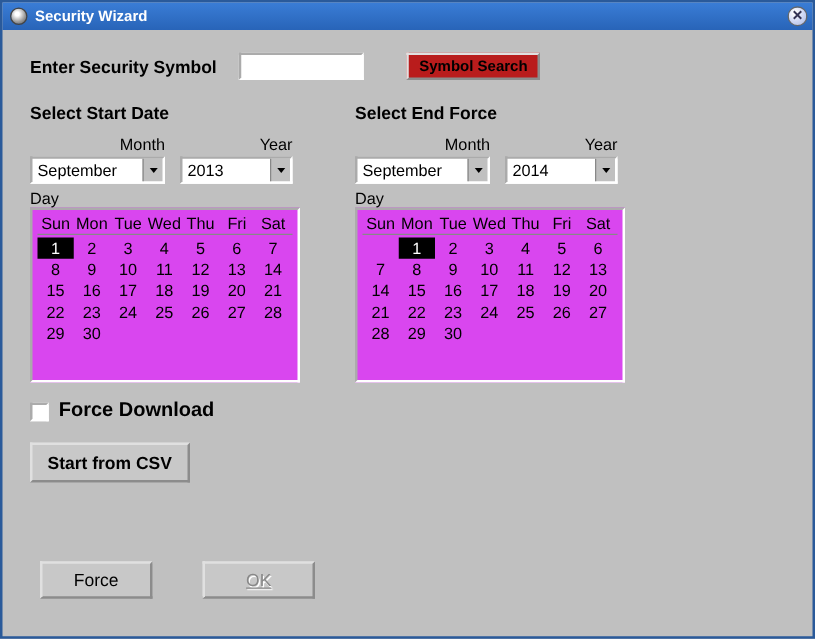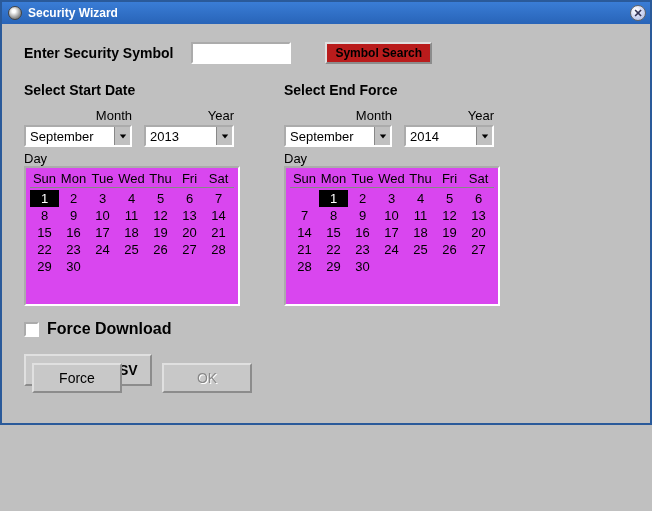--- a/index.html
+++ b/index.html
@@ -8,21 +8,21 @@
     padding: 0;
     background: #c0c0c0;
     font-family: Arial, sans-serif;
     font-size: 12px;
     width: 652px;
     height: 511px;
     position: relative;
   }
   .window {
     width: 652px;
-    height: 425px;
+    height: 511px;
     border: 2px solid #2a5a9a;
     background: #c0c0c0;
     position: relative;
   }
   .titlebar {
     height: 22px;
     background: linear-gradient(to bottom, #3a7dd6 0%, #2864b8 100%);
     color: #fff;
     display: flex;
     align-items: center;
@@ -199,20 +199,21 @@
     border: 2px outset #e0e0e0;
     background: #c8c8c8;
     cursor: pointer;
     display: flex;
     align-items: center;
     justify-content: center;
   }
   .dlg-btn.disabled {
     color: #888;
     text-shadow: 1px 1px 0 #fff;
+    text-decoration: underline;
   }
 </style>
 </head>
 <body>
 
 <div class="window">
   <div class="titlebar">
     <div class="title-icon"></div>
     <div class="title-text">Security Wizard</div>
     <div class="close-btn">

